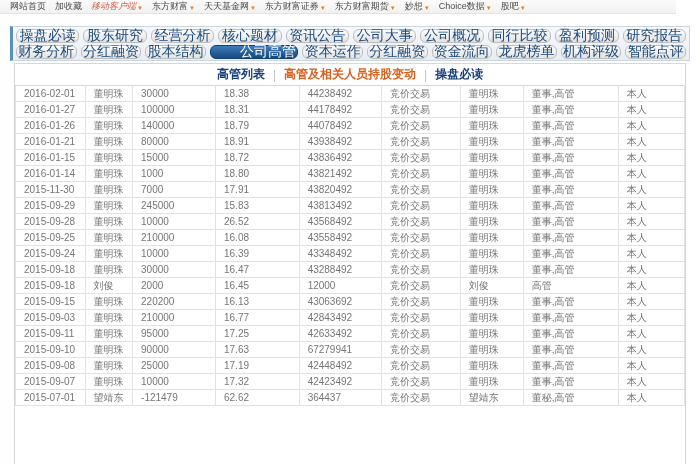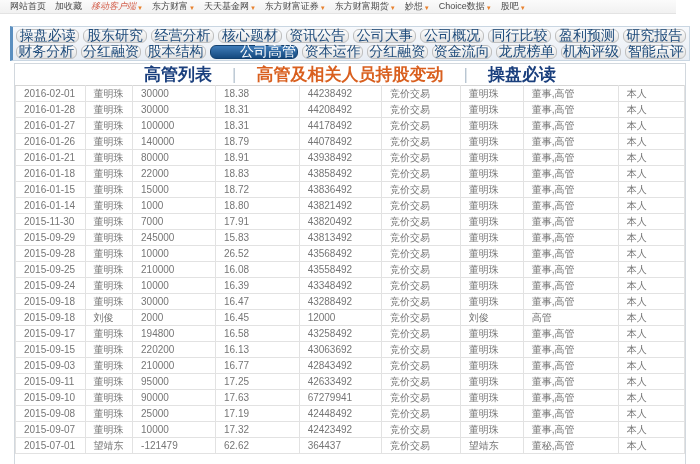--- a/index.html
+++ b/index.html
@@ -24,21 +24,21 @@
   .tab-btn { flex:1; display:flex; align-items:center; justify-content:center;
     font-size:14px; color:#1d4a7a; background:linear-gradient(#fdfdfd,#e2e2e2);
     border:1px solid #bfbfbf; border-radius:6px; cursor:pointer; white-space:nowrap; }
   .tab-btn.active { background:linear-gradient(#3f7cb9,#15497f); color:#fff;
     border-color:#12406f; font-weight:normal;padding-left:28px; }
 
   
   .content-box { position:absolute; left:14px; top:63px; width:672px; height:440px;
     border:1px solid #d2d8de; background:#fff; }
   .subnav { height:21px; display:flex; align-items:center; justify-content:center;
-    gap:20px; font-size:17px; font-weight:bold; }
+    gap:8px; font-size:12px; font-weight:bold; }
   .subnav-link { color:#1a3f7d; cursor:pointer; }
   .subnav-link.active { color:#d95f1e; }
   .subnav-sep { color:#b9c6d2; font-weight:normal; }
 
   
   table.holdings { width:100%; border-collapse:collapse; table-layout:fixed; }
   table.holdings td { height:15px; font-size:10px; color:#767676;
     border:1px solid #e2e2e2; padding:0 2px 0 8px; white-space:nowrap;
     overflow:hidden; line-height:15px; }
   table.holdings tr:first-child td { border-top:1px solid #d6d6d6; }
@@ -151,31 +151,20 @@
           <td>董明珠</td>
           <td>30000</td>
           <td>18.38</td>
           <td>44238492</td>
           <td>竞价交易</td>
           <td>董明珠</td>
           <td>董事,高管</td>
           <td>本人</td>
         </tr>
         <tr>
-          <td>2016-01-28</td>
-          <td>董明珠</td>
-          <td>30000</td>
-          <td>18.31</td>
-          <td>44208492</td>
-          <td>竞价交易</td>
-          <td>董明珠</td>
-          <td>董事,高管</td>
-          <td>本人</td>
-        </tr>
-        <tr>
           <td>2016-01-27</td>
           <td>董明珠</td>
           <td>100000</td>
           <td>18.31</td>
           <td>44178492</td>
           <td>竞价交易</td>
           <td>董明珠</td>
           <td>董事,高管</td>
           <td>本人</td>
         </tr>
@@ -189,31 +178,20 @@
           <td>董明珠</td>
           <td>董事,高管</td>
           <td>本人</td>
         </tr>
         <tr>
           <td>2016-01-21</td>
           <td>董明珠</td>
           <td>80000</td>
           <td>18.91</td>
           <td>43938492</td>
-          <td>竞价交易</td>
-          <td>董明珠</td>
-          <td>董事,高管</td>
-          <td>本人</td>
-        </tr>
-        <tr>
-          <td>2016-01-18</td>
-          <td>董明珠</td>
-          <td>22000</td>
-          <td>18.83</td>
-          <td>43858492</td>
           <td>竞价交易</td>
           <td>董明珠</td>
           <td>董事,高管</td>
           <td>本人</td>
         </tr>
         <tr>
           <td>2016-01-15</td>
           <td>董明珠</td>
           <td>15000</td>
           <td>18.72</td>
@@ -305,31 +283,20 @@
           <td>刘俊</td>
           <td>2000</td>
           <td>16.45</td>
           <td>12000</td>
           <td>竞价交易</td>
           <td>刘俊</td>
           <td>高管</td>
           <td>本人</td>
         </tr>
         <tr>
-          <td>2015-09-17</td>
-          <td>董明珠</td>
-          <td>194800</td>
-          <td>16.58</td>
-          <td>43258492</td>
-          <td>竞价交易</td>
-          <td>董明珠</td>
-          <td>董事,高管</td>
-          <td>本人</td>
-        </tr>
-        <tr>
           <td>2015-09-15</td>
           <td>董明珠</td>
           <td>220200</td>
           <td>16.13</td>
           <td>43063692</td>
           <td>竞价交易</td>
           <td>董明珠</td>
           <td>董事,高管</td>
           <td>本人</td>
         </tr>

